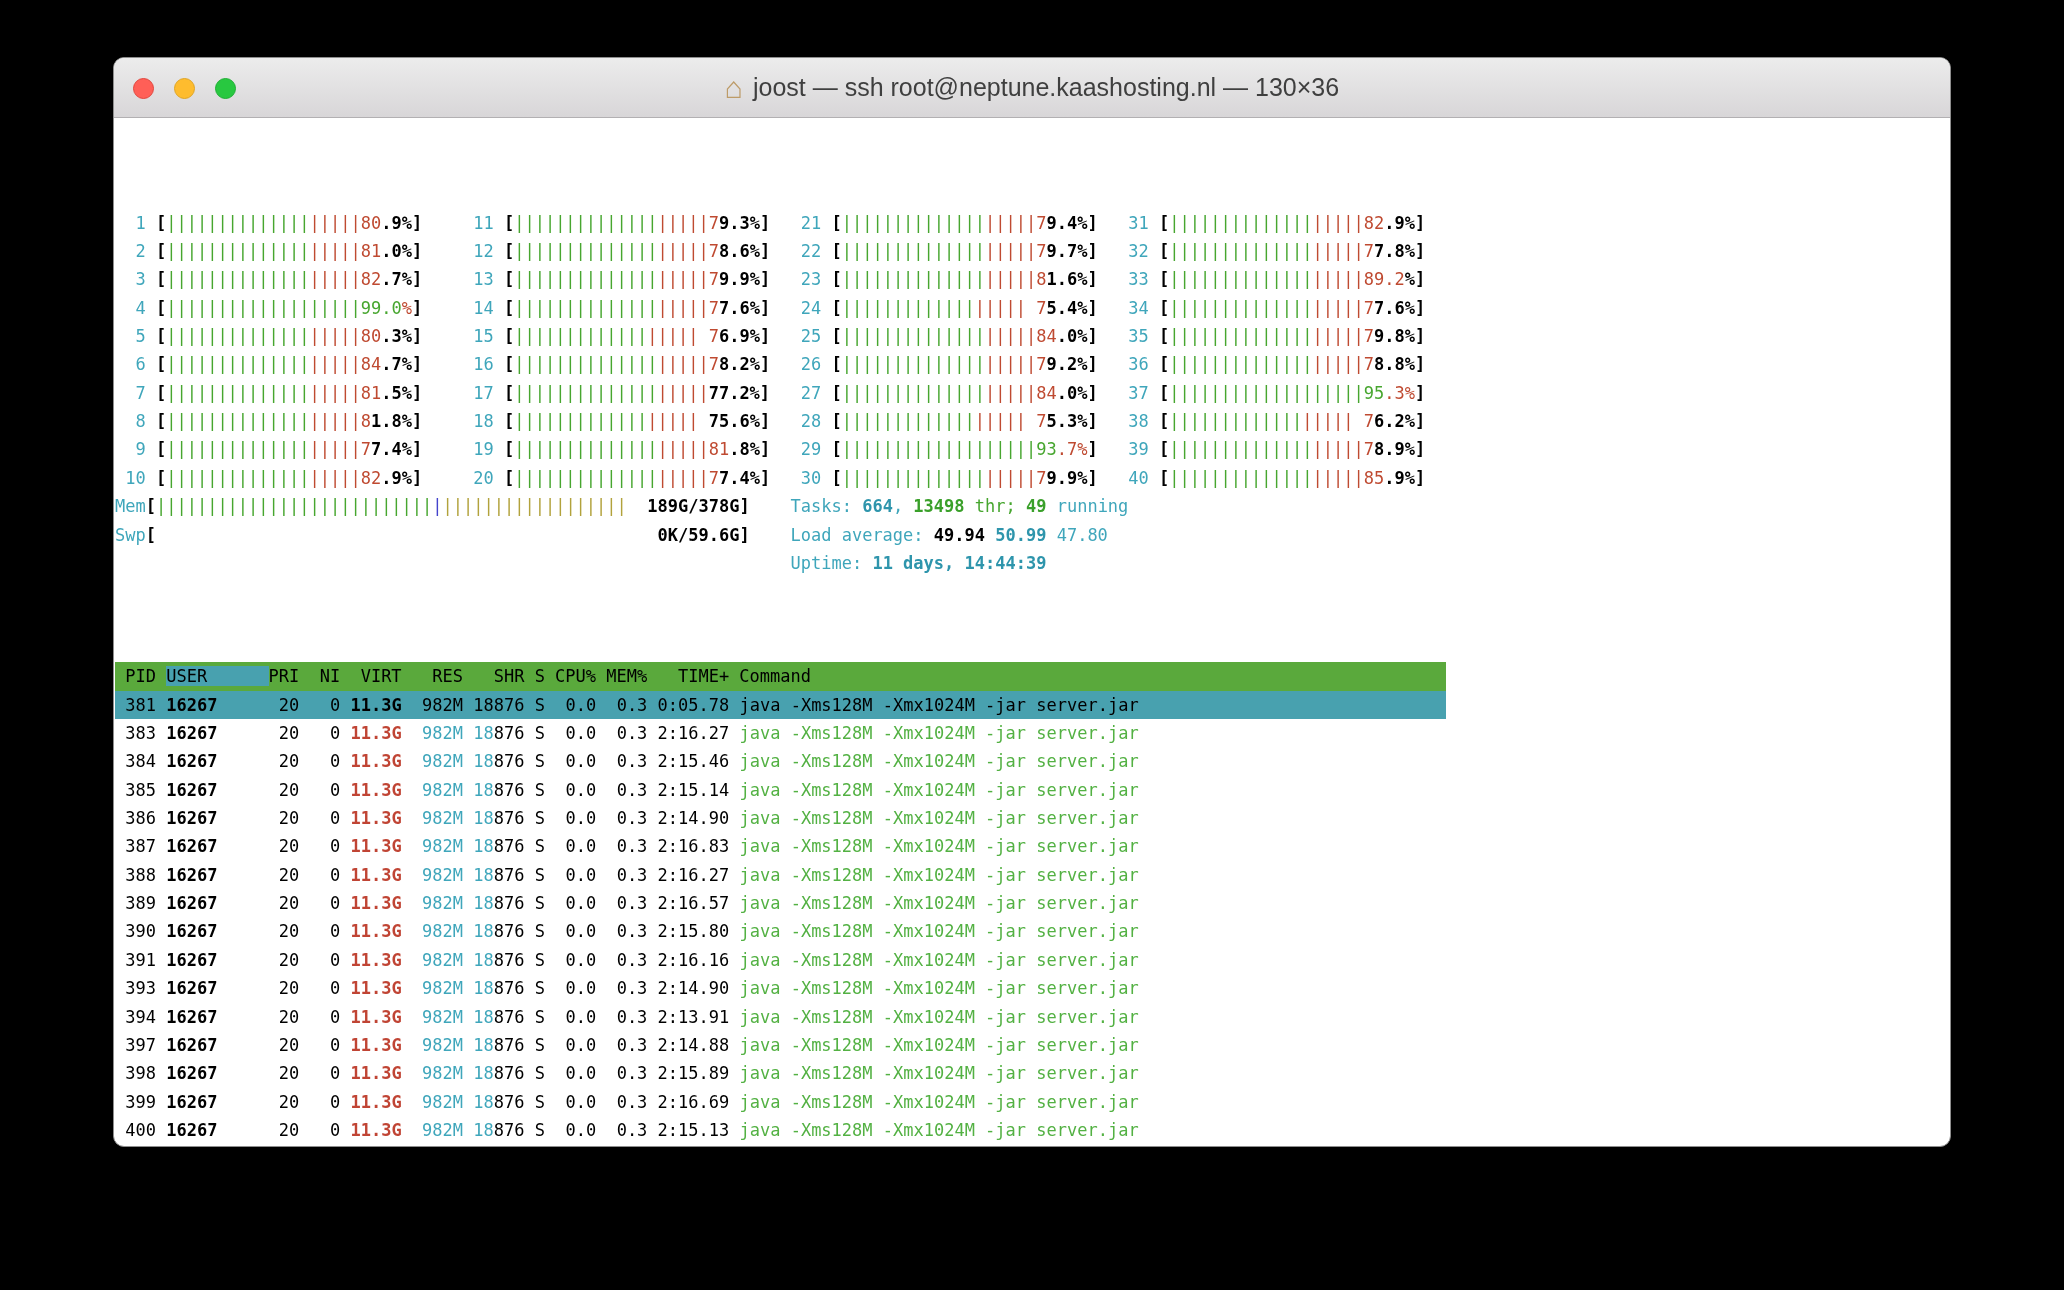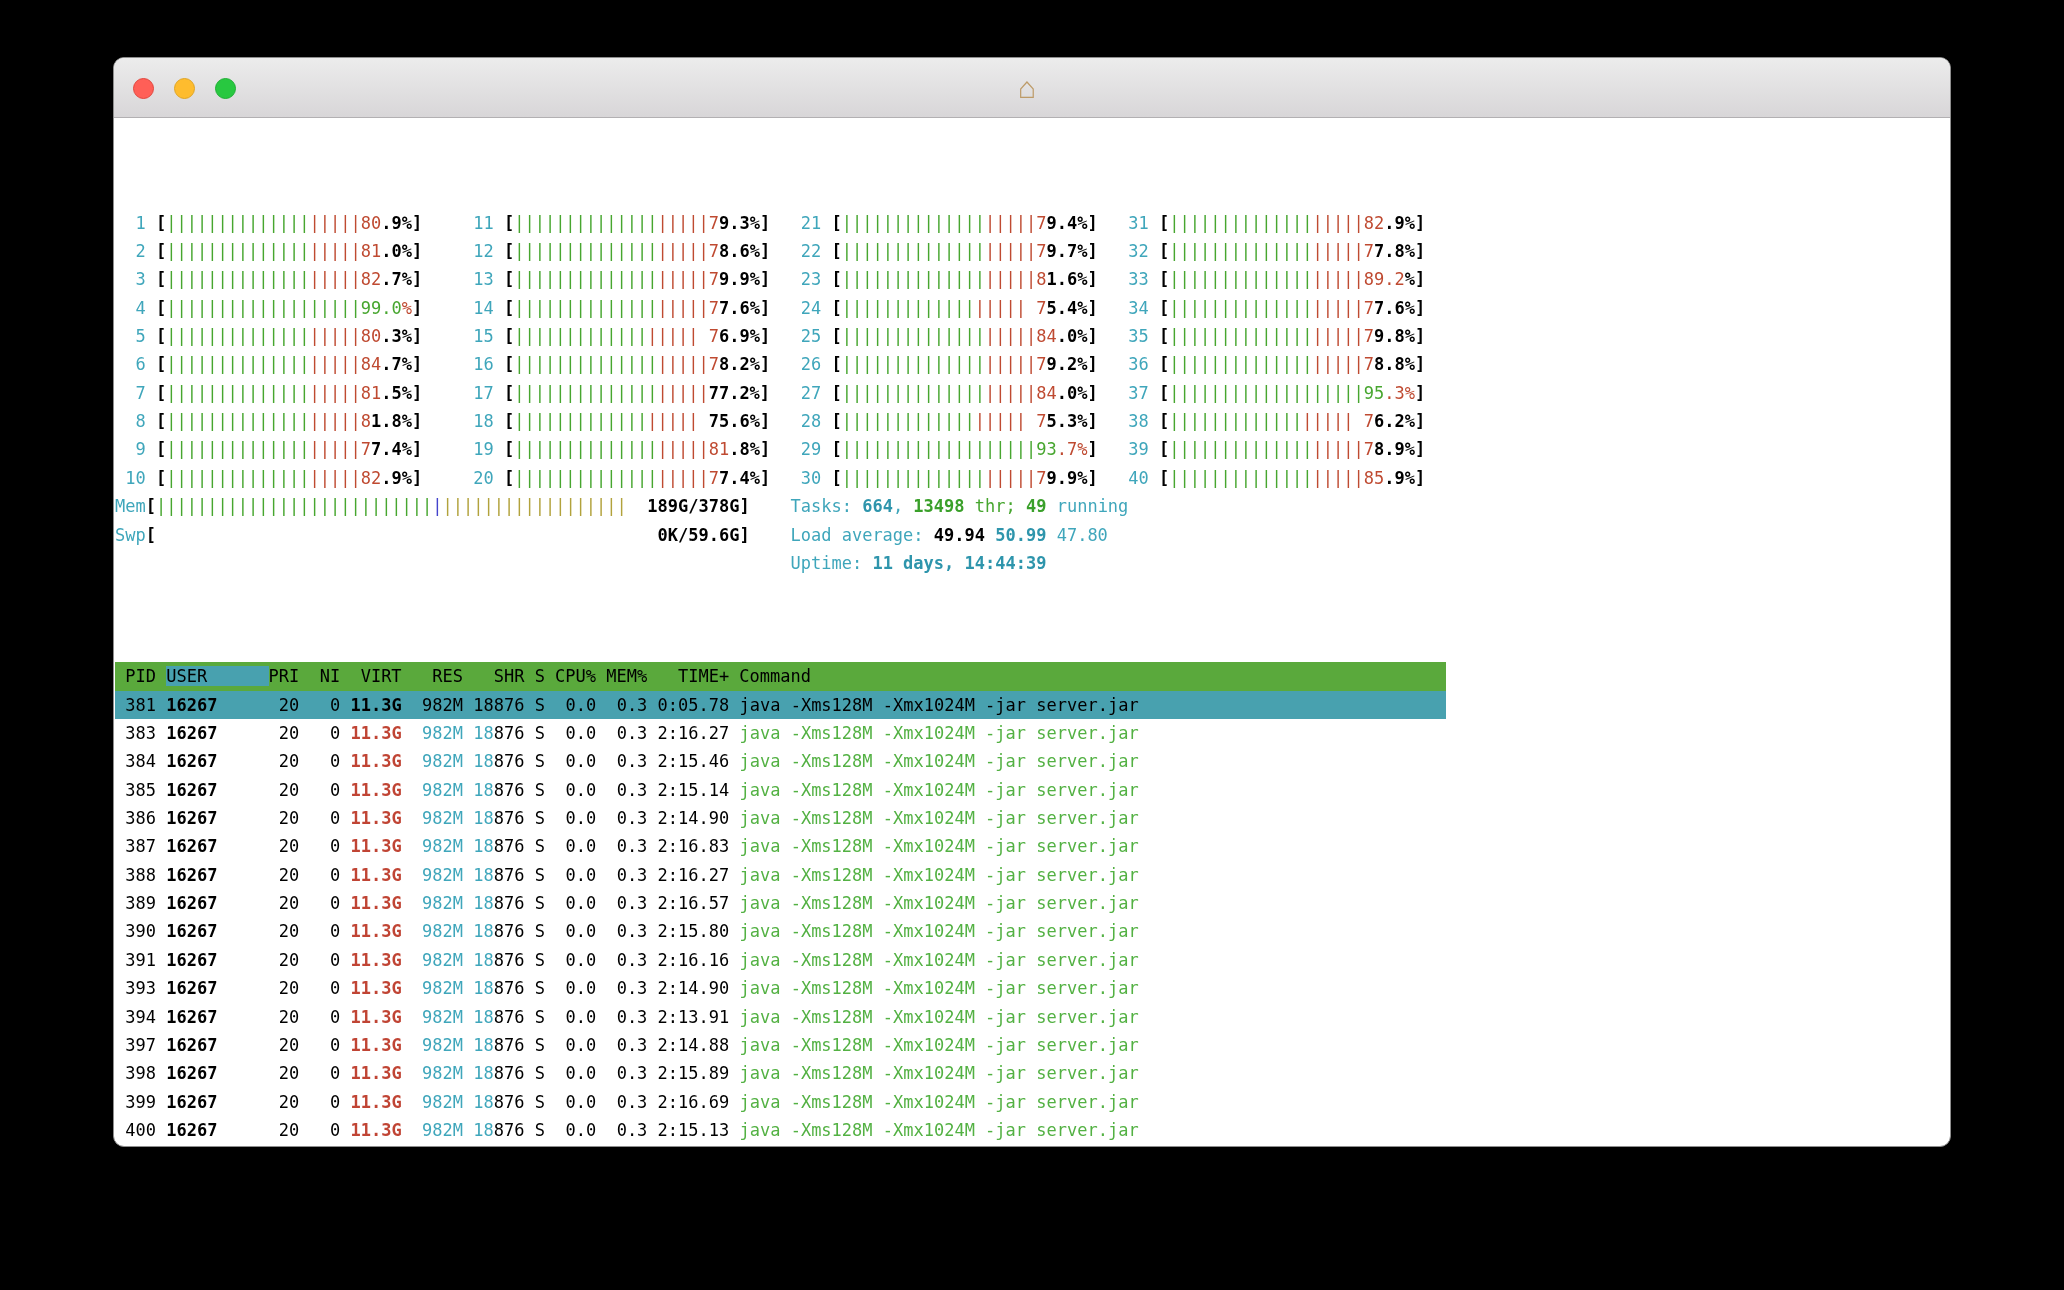--- a/index.html
+++ b/index.html
@@ -45,19 +45,20 @@
 </style>
 </head>
 <body>
 
 <div id="window">
   <div id="titlebar">
     <span id="tl-close" class="tl"></span>
     <span id="tl-min" class="tl"></span>
     <span id="tl-zoom" class="tl"></span>
     <span id="home-icon">⌂</span>
+    <span>joost — ssh root@neptune.kaashosting.nl — 130×36</span>
   </div>
   <div id="terminal">
     <div id="meters"><div style="left: 0ch; top: 0px;"><span class="cy">  1</span><span class="br"> [</span><span class="g">||||||||||||||</span><span class="rd">|||||</span><span class="bk"></span><span class="rd">80</span><span class="bkb">.9%</span><span class="br">]</span></div><div style="left: 0ch; top: 28.35px;"><span class="cy">  2</span><span class="br"> [</span><span class="g">||||||||||||||</span><span class="rd">|||||</span><span class="bk"></span><span class="rd">81</span><span class="bkb">.0%</span><span class="br">]</span></div><div style="left: 0ch; top: 56.7px;"><span class="cy">  3</span><span class="br"> [</span><span class="g">||||||||||||||</span><span class="rd">|||||</span><span class="bk"></span><span class="rd">82</span><span class="bkb">.7%</span><span class="br">]</span></div><div style="left: 0ch; top: 85.05px;"><span class="cy">  4</span><span class="br"> [</span><span class="g">|||||||||||||||||||</span><span class="bk"></span><span class="g">99.0</span><span class="rd">%</span><span class="br">]</span></div><div style="left: 0ch; top: 113.4px;"><span class="cy">  5</span><span class="br"> [</span><span class="g">||||||||||||||</span><span class="rd">|||||</span><span class="bk"></span><span class="rd">80</span><span class="bkb">.3%</span><span class="br">]</span></div><div style="left: 0ch; top: 141.75px;"><span class="cy">  6</span><span class="br"> [</span><span class="g">||||||||||||||</span><span class="rd">|||||</span><span class="bk"></span><span class="rd">84</span><span class="bkb">.7%</span><span class="br">]</span></div><div style="left: 0ch; top: 170.1px;"><span class="cy">  7</span><span class="br"> [</span><span class="g">||||||||||||||</span><span class="rd">|||||</span><span class="bk"></span><span class="rd">81</span><span class="bkb">.5%</span><span class="br">]</span></div><div style="left: 0ch; top: 198.45px;"><span class="cy">  8</span><span class="br"> [</span><span class="g">||||||||||||||</span><span class="rd">|||||</span><span class="bk"></span><span class="rd">8</span><span class="bkb">1.8%</span><span class="br">]</span></div><div style="left: 0ch; top: 226.8px;"><span class="cy">  9</span><span class="br"> [</span><span class="g">||||||||||||||</span><span class="rd">|||||</span><span class="bk"></span><span class="rd">7</span><span class="bkb">7.4%</span><span class="br">]</span></div><div style="left: 0ch; top: 255.15px;"><span class="cy"> 10</span><span class="br"> [</span><span class="g">||||||||||||||</span><span class="rd">|||||</span><span class="bk"></span><span class="rd">82</span><span class="bkb">.9%</span><span class="br">]</span></div><div style="left: 34ch; top: 0px;"><span class="cy"> 11</span><span class="br"> [</span><span class="g">||||||||||||||</span><span class="rd">|||||</span><span class="bk"></span><span class="rd">7</span><span class="bkb">9.3%</span><span class="br">]</span></div><div style="left: 34ch; top: 28.35px;"><span class="cy"> 12</span><span class="br"> [</span><span class="g">||||||||||||||</span><span class="rd">|||||</span><span class="bk"></span><span class="rd">7</span><span class="bkb">8.6%</span><span class="br">]</span></div><div style="left: 34ch; top: 56.7px;"><span class="cy"> 13</span><span class="br"> [</span><span class="g">||||||||||||||</span><span class="rd">|||||</span><span class="bk"></span><span class="rd">7</span><span class="bkb">9.9%</span><span class="br">]</span></div><div style="left: 34ch; top: 85.05px;"><span class="cy"> 14</span><span class="br"> [</span><span class="g">||||||||||||||</span><span class="rd">|||||</span><span class="bk"></span><span class="rd">7</span><span class="bkb">7.6%</span><span class="br">]</span></div><div style="left: 34ch; top: 113.4px;"><span class="cy"> 15</span><span class="br"> [</span><span class="g">|||||||||||||</span><span class="rd">|||||</span><span class="bk"> </span><span class="rd">7</span><span class="bkb">6.9%</span><span class="br">]</span></div><div style="left: 34ch; top: 141.75px;"><span class="cy"> 16</span><span class="br"> [</span><span class="g">||||||||||||||</span><span class="rd">|||||</span><span class="bk"></span><span class="rd">7</span><span class="bkb">8.2%</span><span class="br">]</span></div><div style="left: 34ch; top: 170.1px;"><span class="cy"> 17</span><span class="br"> [</span><span class="g">||||||||||||||</span><span class="rd">|||||</span><span class="bk"></span><span class="bkb">77.2%</span><span class="br">]</span></div><div style="left: 34ch; top: 198.45px;"><span class="cy"> 18</span><span class="br"> [</span><span class="g">|||||||||||||</span><span class="rd">|||||</span><span class="bk"> </span><span class="bkb">75.6%</span><span class="br">]</span></div><div style="left: 34ch; top: 226.8px;"><span class="cy"> 19</span><span class="br"> [</span><span class="g">||||||||||||||</span><span class="rd">|||||</span><span class="bk"></span><span class="rd">81</span><span class="bkb">.8%</span><span class="br">]</span></div><div style="left: 34ch; top: 255.15px;"><span class="cy"> 20</span><span class="br"> [</span><span class="g">||||||||||||||</span><span class="rd">|||||</span><span class="bk"></span><span class="rd">7</span><span class="bkb">7.4%</span><span class="br">]</span></div><div style="left: 66ch; top: 0px;"><span class="cy"> 21</span><span class="br"> [</span><span class="g">||||||||||||||</span><span class="rd">|||||</span><span class="bk"></span><span class="rd">7</span><span class="bkb">9.4%</span><span class="br">]</span></div><div style="left: 66ch; top: 28.35px;"><span class="cy"> 22</span><span class="br"> [</span><span class="g">||||||||||||||</span><span class="rd">|||||</span><span class="bk"></span><span class="rd">7</span><span class="bkb">9.7%</span><span class="br">]</span></div><div style="left: 66ch; top: 56.7px;"><span class="cy"> 23</span><span class="br"> [</span><span class="g">||||||||||||||</span><span class="rd">|||||</span><span class="bk"></span><span class="rd">8</span><span class="bkb">1.6%</span><span class="br">]</span></div><div style="left: 66ch; top: 85.05px;"><span class="cy"> 24</span><span class="br"> [</span><span class="g">|||||||||||||</span><span class="rd">|||||</span><span class="bk"> </span><span class="rd">7</span><span class="bkb">5.4%</span><span class="br">]</span></div><div style="left: 66ch; top: 113.4px;"><span class="cy"> 25</span><span class="br"> [</span><span class="g">||||||||||||||</span><span class="rd">|||||</span><span class="bk"></span><span class="rd">84</span><span class="bkb">.0%</span><span class="br">]</span></div><div style="left: 66ch; top: 141.75px;"><span class="cy"> 26</span><span class="br"> [</span><span class="g">||||||||||||||</span><span class="rd">|||||</span><span class="bk"></span><span class="rd">7</span><span class="bkb">9.2%</span><span class="br">]</span></div><div style="left: 66ch; top: 170.1px;"><span class="cy"> 27</span><span class="br"> [</span><span class="g">||||||||||||||</span><span class="rd">|||||</span><span class="bk"></span><span class="rd">84</span><span class="bkb">.0%</span><span class="br">]</span></div><div style="left: 66ch; top: 198.45px;"><span class="cy"> 28</span><span class="br"> [</span><span class="g">|||||||||||||</span><span class="rd">|||||</span><span class="bk"> </span><span class="rd">7</span><span class="bkb">5.3%</span><span class="br">]</span></div><div style="left: 66ch; top: 226.8px;"><span class="cy"> 29</span><span class="br"> [</span><span class="g">|||||||||||||||||||</span><span class="bk"></span><span class="g">93</span><span class="rd">.7%</span><span class="br">]</span></div><div style="left: 66ch; top: 255.15px;"><span class="cy"> 30</span><span class="br"> [</span><span class="g">||||||||||||||</span><span class="rd">|||||</span><span class="bk"></span><span class="rd">7</span><span class="bkb">9.9%</span><span class="br">]</span></div><div style="left: 98ch; top: 0px;"><span class="cy"> 31</span><span class="br"> [</span><span class="g">||||||||||||||</span><span class="rd">|||||</span><span class="bk"></span><span class="rd">82</span><span class="bkb">.9%</span><span class="br">]</span></div><div style="left: 98ch; top: 28.35px;"><span class="cy"> 32</span><span class="br"> [</span><span class="g">||||||||||||||</span><span class="rd">|||||</span><span class="bk"></span><span class="rd">7</span><span class="bkb">7.8%</span><span class="br">]</span></div><div style="left: 98ch; top: 56.7px;"><span class="cy"> 33</span><span class="br"> [</span><span class="g">||||||||||||||</span><span class="rd">|||||</span><span class="bk"></span><span class="rd">89.2</span><span class="bkb">%</span><span class="br">]</span></div><div style="left: 98ch; top: 85.05px;"><span class="cy"> 34</span><span class="br"> [</span><span class="g">||||||||||||||</span><span class="rd">|||||</span><span class="bk"></span><span class="rd">7</span><span class="bkb">7.6%</span><span class="br">]</span></div><div style="left: 98ch; top: 113.4px;"><span class="cy"> 35</span><span class="br"> [</span><span class="g">||||||||||||||</span><span class="rd">|||||</span><span class="bk"></span><span class="rd">7</span><span class="bkb">9.8%</span><span class="br">]</span></div><div style="left: 98ch; top: 141.75px;"><span class="cy"> 36</span><span class="br"> [</span><span class="g">||||||||||||||</span><span class="rd">|||||</span><span class="bk"></span><span class="rd">7</span><span class="bkb">8.8%</span><span class="br">]</span></div><div style="left: 98ch; top: 170.1px;"><span class="cy"> 37</span><span class="br"> [</span><span class="g">|||||||||||||||||||</span><span class="bk"></span><span class="g">95</span><span class="rd">.3%</span><span class="br">]</span></div><div style="left: 98ch; top: 198.45px;"><span class="cy"> 38</span><span class="br"> [</span><span class="g">|||||||||||||</span><span class="rd">|||||</span><span class="bk"> </span><span class="rd">7</span><span class="bkb">6.2%</span><span class="br">]</span></div><div style="left: 98ch; top: 226.8px;"><span class="cy"> 39</span><span class="br"> [</span><span class="g">||||||||||||||</span><span class="rd">|||||</span><span class="bk"></span><span class="rd">7</span><span class="bkb">8.9%</span><span class="br">]</span></div><div style="left: 98ch; top: 255.15px;"><span class="cy"> 40</span><span class="br"> [</span><span class="g">||||||||||||||</span><span class="rd">|||||</span><span class="bk"></span><span class="rd">85</span><span class="bkb">.9%</span><span class="br">]</span></div><div style="left: 0ch; top: 283.5px;"><span class="cy">Mem</span><span class="br">[</span><span class="g">|||||||||||||||||||||||||||</span><span class="bl">|</span><span class="yl">||||||||||||||||||</span><span class="bk">  </span><span class="bkb">189G/378G</span><span class="br">]</span></div><div style="left: 0ch; top: 311.85px;"><span class="cy">Swp</span><span class="br">[</span><span class="bk">                                                 </span><span class="bkb">0K/59.6G</span><span class="br">]</span></div><div style="left: 66ch; top: 283.5px;"><span class="cy">Tasks: </span><span class="cyb">664</span><span class="cy">, </span><span class="gb">13498</span><span class="g"> thr; </span><span class="gb">49</span><span class="cy"> running</span></div><div style="left: 66ch; top: 311.85px;"><span class="cy">Load average: </span><span class="bkb">49.94</span><span class="bk"> </span><span class="cyb">50.99</span><span class="bk"> </span><span class="cy">47.80</span></div><div style="left: 66ch; top: 340.2px;"><span class="cy">Uptime: </span><span class="cyb">11 days, 14:44:39</span></div></div>
     <div id="proctable"><div class="trow thead"><span class="bk"> PID </span><span class="bk sortcell">USER      </span><span class="bk">PRI  NI  VIRT   RES   SHR S CPU% MEM%   TIME+ </span><span class="bk">Command                                                              </span></div><div class="trow sel"><span class="bk"> 381 </span><span class="bkb">16267     </span><span class="bk"> 20</span><span class="bk">   0</span><span class="rdb"> 11.3G</span><span class="cy">  982M</span><span class="cy"> 18</span><span class="bk">876</span><span class="bk"> S</span><span class="bk">  0.0</span><span class="bk">  0.3</span><span class="bk"> 0:05.78 </span><span class="cmd">java -Xms128M -Xmx1024M -jar server.jar                              </span></div><div class="trow"><span class="bk"> 383 </span><span class="bkb">16267     </span><span class="bk"> 20</span><span class="bk">   0</span><span class="rdb"> 11.3G</span><span class="cy">  982M</span><span class="cy"> 18</span><span class="bk">876</span><span class="bk"> S</span><span class="bk">  0.0</span><span class="bk">  0.3</span><span class="bk"> 2:16.27 </span><span class="cmd">java -Xms128M -Xmx1024M -jar server.jar                              </span></div><div class="trow"><span class="bk"> 384 </span><span class="bkb">16267     </span><span class="bk"> 20</span><span class="bk">   0</span><span class="rdb"> 11.3G</span><span class="cy">  982M</span><span class="cy"> 18</span><span class="bk">876</span><span class="bk"> S</span><span class="bk">  0.0</span><span class="bk">  0.3</span><span class="bk"> 2:15.46 </span><span class="cmd">java -Xms128M -Xmx1024M -jar server.jar                              </span></div><div class="trow"><span class="bk"> 385 </span><span class="bkb">16267     </span><span class="bk"> 20</span><span class="bk">   0</span><span class="rdb"> 11.3G</span><span class="cy">  982M</span><span class="cy"> 18</span><span class="bk">876</span><span class="bk"> S</span><span class="bk">  0.0</span><span class="bk">  0.3</span><span class="bk"> 2:15.14 </span><span class="cmd">java -Xms128M -Xmx1024M -jar server.jar                              </span></div><div class="trow"><span class="bk"> 386 </span><span class="bkb">16267     </span><span class="bk"> 20</span><span class="bk">   0</span><span class="rdb"> 11.3G</span><span class="cy">  982M</span><span class="cy"> 18</span><span class="bk">876</span><span class="bk"> S</span><span class="bk">  0.0</span><span class="bk">  0.3</span><span class="bk"> 2:14.90 </span><span class="cmd">java -Xms128M -Xmx1024M -jar server.jar                              </span></div><div class="trow"><span class="bk"> 387 </span><span class="bkb">16267     </span><span class="bk"> 20</span><span class="bk">   0</span><span class="rdb"> 11.3G</span><span class="cy">  982M</span><span class="cy"> 18</span><span class="bk">876</span><span class="bk"> S</span><span class="bk">  0.0</span><span class="bk">  0.3</span><span class="bk"> 2:16.83 </span><span class="cmd">java -Xms128M -Xmx1024M -jar server.jar                              </span></div><div class="trow"><span class="bk"> 388 </span><span class="bkb">16267     </span><span class="bk"> 20</span><span class="bk">   0</span><span class="rdb"> 11.3G</span><span class="cy">  982M</span><span class="cy"> 18</span><span class="bk">876</span><span class="bk"> S</span><span class="bk">  0.0</span><span class="bk">  0.3</span><span class="bk"> 2:16.27 </span><span class="cmd">java -Xms128M -Xmx1024M -jar server.jar                              </span></div><div class="trow"><span class="bk"> 389 </span><span class="bkb">16267     </span><span class="bk"> 20</span><span class="bk">   0</span><span class="rdb"> 11.3G</span><span class="cy">  982M</span><span class="cy"> 18</span><span class="bk">876</span><span class="bk"> S</span><span class="bk">  0.0</span><span class="bk">  0.3</span><span class="bk"> 2:16.57 </span><span class="cmd">java -Xms128M -Xmx1024M -jar server.jar                              </span></div><div class="trow"><span class="bk"> 390 </span><span class="bkb">16267     </span><span class="bk"> 20</span><span class="bk">   0</span><span class="rdb"> 11.3G</span><span class="cy">  982M</span><span class="cy"> 18</span><span class="bk">876</span><span class="bk"> S</span><span class="bk">  0.0</span><span class="bk">  0.3</span><span class="bk"> 2:15.80 </span><span class="cmd">java -Xms128M -Xmx1024M -jar server.jar                              </span></div><div class="trow"><span class="bk"> 391 </span><span class="bkb">16267     </span><span class="bk"> 20</span><span class="bk">   0</span><span class="rdb"> 11.3G</span><span class="cy">  982M</span><span class="cy"> 18</span><span class="bk">876</span><span class="bk"> S</span><span class="bk">  0.0</span><span class="bk">  0.3</span><span class="bk"> 2:16.16 </span><span class="cmd">java -Xms128M -Xmx1024M -jar server.jar                              </span></div><div class="trow"><span class="bk"> 393 </span><span class="bkb">16267     </span><span class="bk"> 20</span><span class="bk">   0</span><span class="rdb"> 11.3G</span><span class="cy">  982M</span><span class="cy"> 18</span><span class="bk">876</span><span class="bk"> S</span><span class="bk">  0.0</span><span class="bk">  0.3</span><span class="bk"> 2:14.90 </span><span class="cmd">java -Xms128M -Xmx1024M -jar server.jar                              </span></div><div class="trow"><span class="bk"> 394 </span><span class="bkb">16267     </span><span class="bk"> 20</span><span class="bk">   0</span><span class="rdb"> 11.3G</span><span class="cy">  982M</span><span class="cy"> 18</span><span class="bk">876</span><span class="bk"> S</span><span class="bk">  0.0</span><span class="bk">  0.3</span><span class="bk"> 2:13.91 </span><span class="cmd">java -Xms128M -Xmx1024M -jar server.jar                              </span></div><div class="trow"><span class="bk"> 397 </span><span class="bkb">16267     </span><span class="bk"> 20</span><span class="bk">   0</span><span class="rdb"> 11.3G</span><span class="cy">  982M</span><span class="cy"> 18</span><span class="bk">876</span><span class="bk"> S</span><span class="bk">  0.0</span><span class="bk">  0.3</span><span class="bk"> 2:14.88 </span><span class="cmd">java -Xms128M -Xmx1024M -jar server.jar                              </span></div><div class="trow"><span class="bk"> 398 </span><span class="bkb">16267     </span><span class="bk"> 20</span><span class="bk">   0</span><span class="rdb"> 11.3G</span><span class="cy">  982M</span><span class="cy"> 18</span><span class="bk">876</span><span class="bk"> S</span><span class="bk">  0.0</span><span class="bk">  0.3</span><span class="bk"> 2:15.89 </span><span class="cmd">java -Xms128M -Xmx1024M -jar server.jar                              </span></div><div class="trow"><span class="bk"> 399 </span><span class="bkb">16267     </span><span class="bk"> 20</span><span class="bk">   0</span><span class="rdb"> 11.3G</span><span class="cy">  982M</span><span class="cy"> 18</span><span class="bk">876</span><span class="bk"> S</span><span class="bk">  0.0</span><span class="bk">  0.3</span><span class="bk"> 2:16.69 </span><span class="cmd">java -Xms128M -Xmx1024M -jar server.jar                              </span></div><div class="trow"><span class="bk"> 400 </span><span class="bkb">16267     </span><span class="bk"> 20</span><span class="bk">   0</span><span class="rdb"> 11.3G</span><span class="cy">  982M</span><span class="cy"> 18</span><span class="bk">876</span><span class="bk"> S</span><span class="bk">  0.0</span><span class="bk">  0.3</span><span class="bk"> 2:15.13 </span><span class="cmd">java -Xms128M -Xmx1024M -jar server.jar                              </span></div><div class="trow"><span class="bk"> 401 </span><span class="bkb">16267     </span><span class="bk"> 20</span><span class="bk">   0</span><span class="rdb"> 11.3G</span><span class="cy">  982M</span><span class="cy"> 18</span><span class="bk">876</span><span class="bk"> S</span><span class="bk">  0.0</span><span class="bk">  0.3</span><span class="bk"> 2:16.74 </span><span class="cmd">java -Xms128M -Xmx1024M -jar server.jar                              </span></div></div>
     
   </div>
 </div>
 
 </body></html>

